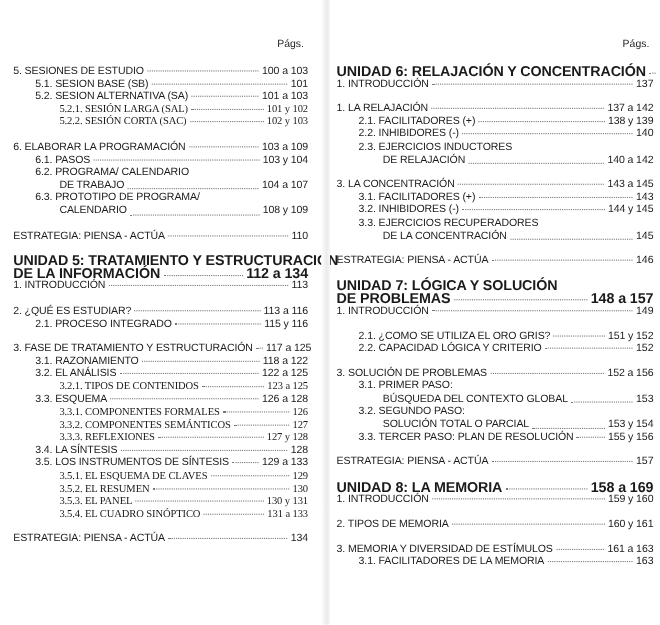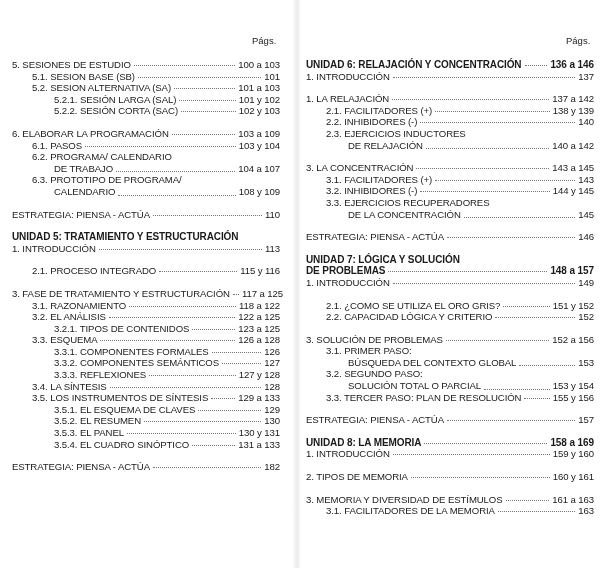--- a/index.html
+++ b/index.html
@@ -14,24 +14,24 @@
   .left .pags { left:252px; }
   .right .pags { left:566px; left:266px; }
   .toc { position:absolute; top:28px; left:0; right:0; }
   .left .toc { left:12px; width:268px; }
   .right .toc { left:6px; width:288px; }
   .row { display:flex; align-items:baseline; font-size:9.6px; line-height:11.6px;
          letter-spacing:-0.1px; white-space:nowrap; }
   .row .label { flex:0 0 auto; }
   .row .dots { flex:1 1 auto; border-bottom:1px dotted #777; margin:0 3px; position:relative; top:-2px; min-width:6px; }
   .row .pg { flex:0 0 auto; }
-  .row.bold { font-weight:bold; font-size:10px; }
+  .row.bold { font-weight:bold; font-size:13px; }
   .gap { height:11px; }
   .i1 { padding-left:20px; }
-  .i2 { padding-left:42px; }
+  .i2 { padding-left:42px;font-family:Liberation Serif, serif; }
   .i1c { padding-left:42px;align-items:flex-end; }
 </style>
 </head>
 <body>
 
 <div class="page left">
   <div class="pags">Págs.</div>
   <div class="toc" id="toc-left">
       <div class="row">
         <span class="label">5. SESIONES DE ESTUDIO</span>
@@ -91,26 +91,36 @@
       <div class="row">
         <span class="label">ESTRATEGIA: PIENSA - ACTÚA</span>
         <span class="dots"></span>
         <span class="pg">110</span>
       </div>
       <div class="gap"></div>
       <div class="row bold nodots">
         <span class="label">UNIDAD 5: TRATAMIENTO Y ESTRUCTURACIÓN</span>
         <span class="pg"></span>
       </div>
+      <div class="row bold">
+        <span class="label">DE LA INFORMACIÓN</span>
+        <span class="dots"></span>
+        <span class="pg">112 a 134</span>
+      </div>
       <div class="row">
         <span class="label">1. INTRODUCCIÓN</span>
         <span class="dots"></span>
         <span class="pg">113</span>
       </div>
       <div class="gap"></div>
+      <div class="row">
+        <span class="label">2. ¿QUÉ ES ESTUDIAR?</span>
+        <span class="dots"></span>
+        <span class="pg">113 a 116</span>
+      </div>
       <div class="row i1">
         <span class="label">2.1. PROCESO INTEGRADO</span>
         <span class="dots"></span>
         <span class="pg">115 y 116</span>
       </div>
       <div class="gap"></div>
       <div class="row">
         <span class="label">3. FASE DE TRATAMIENTO Y ESTRUCTURACIÓN</span>
         <span class="dots"></span>
         <span class="pg">117 a 125</span>
@@ -177,21 +187,21 @@
       </div>
       <div class="row i2">
         <span class="label">3.5.4. EL CUADRO SINÓPTICO</span>
         <span class="dots"></span>
         <span class="pg">131 a 133</span>
       </div>
       <div class="gap"></div>
       <div class="row">
         <span class="label">ESTRATEGIA: PIENSA - ACTÚA</span>
         <span class="dots"></span>
-        <span class="pg">182</span>
+        <span class="pg">134</span>
       </div>
     </div>
 </div>
 <div class="gutter"></div>
 <div class="page right">
   <div class="pags">Págs.</div>
   <div class="toc" id="toc-right">
       <div class="row bold">
         <span class="label">UNIDAD 6: RELAJACIÓN Y CONCENTRACIÓN</span>
         <span class="dots"></span>

